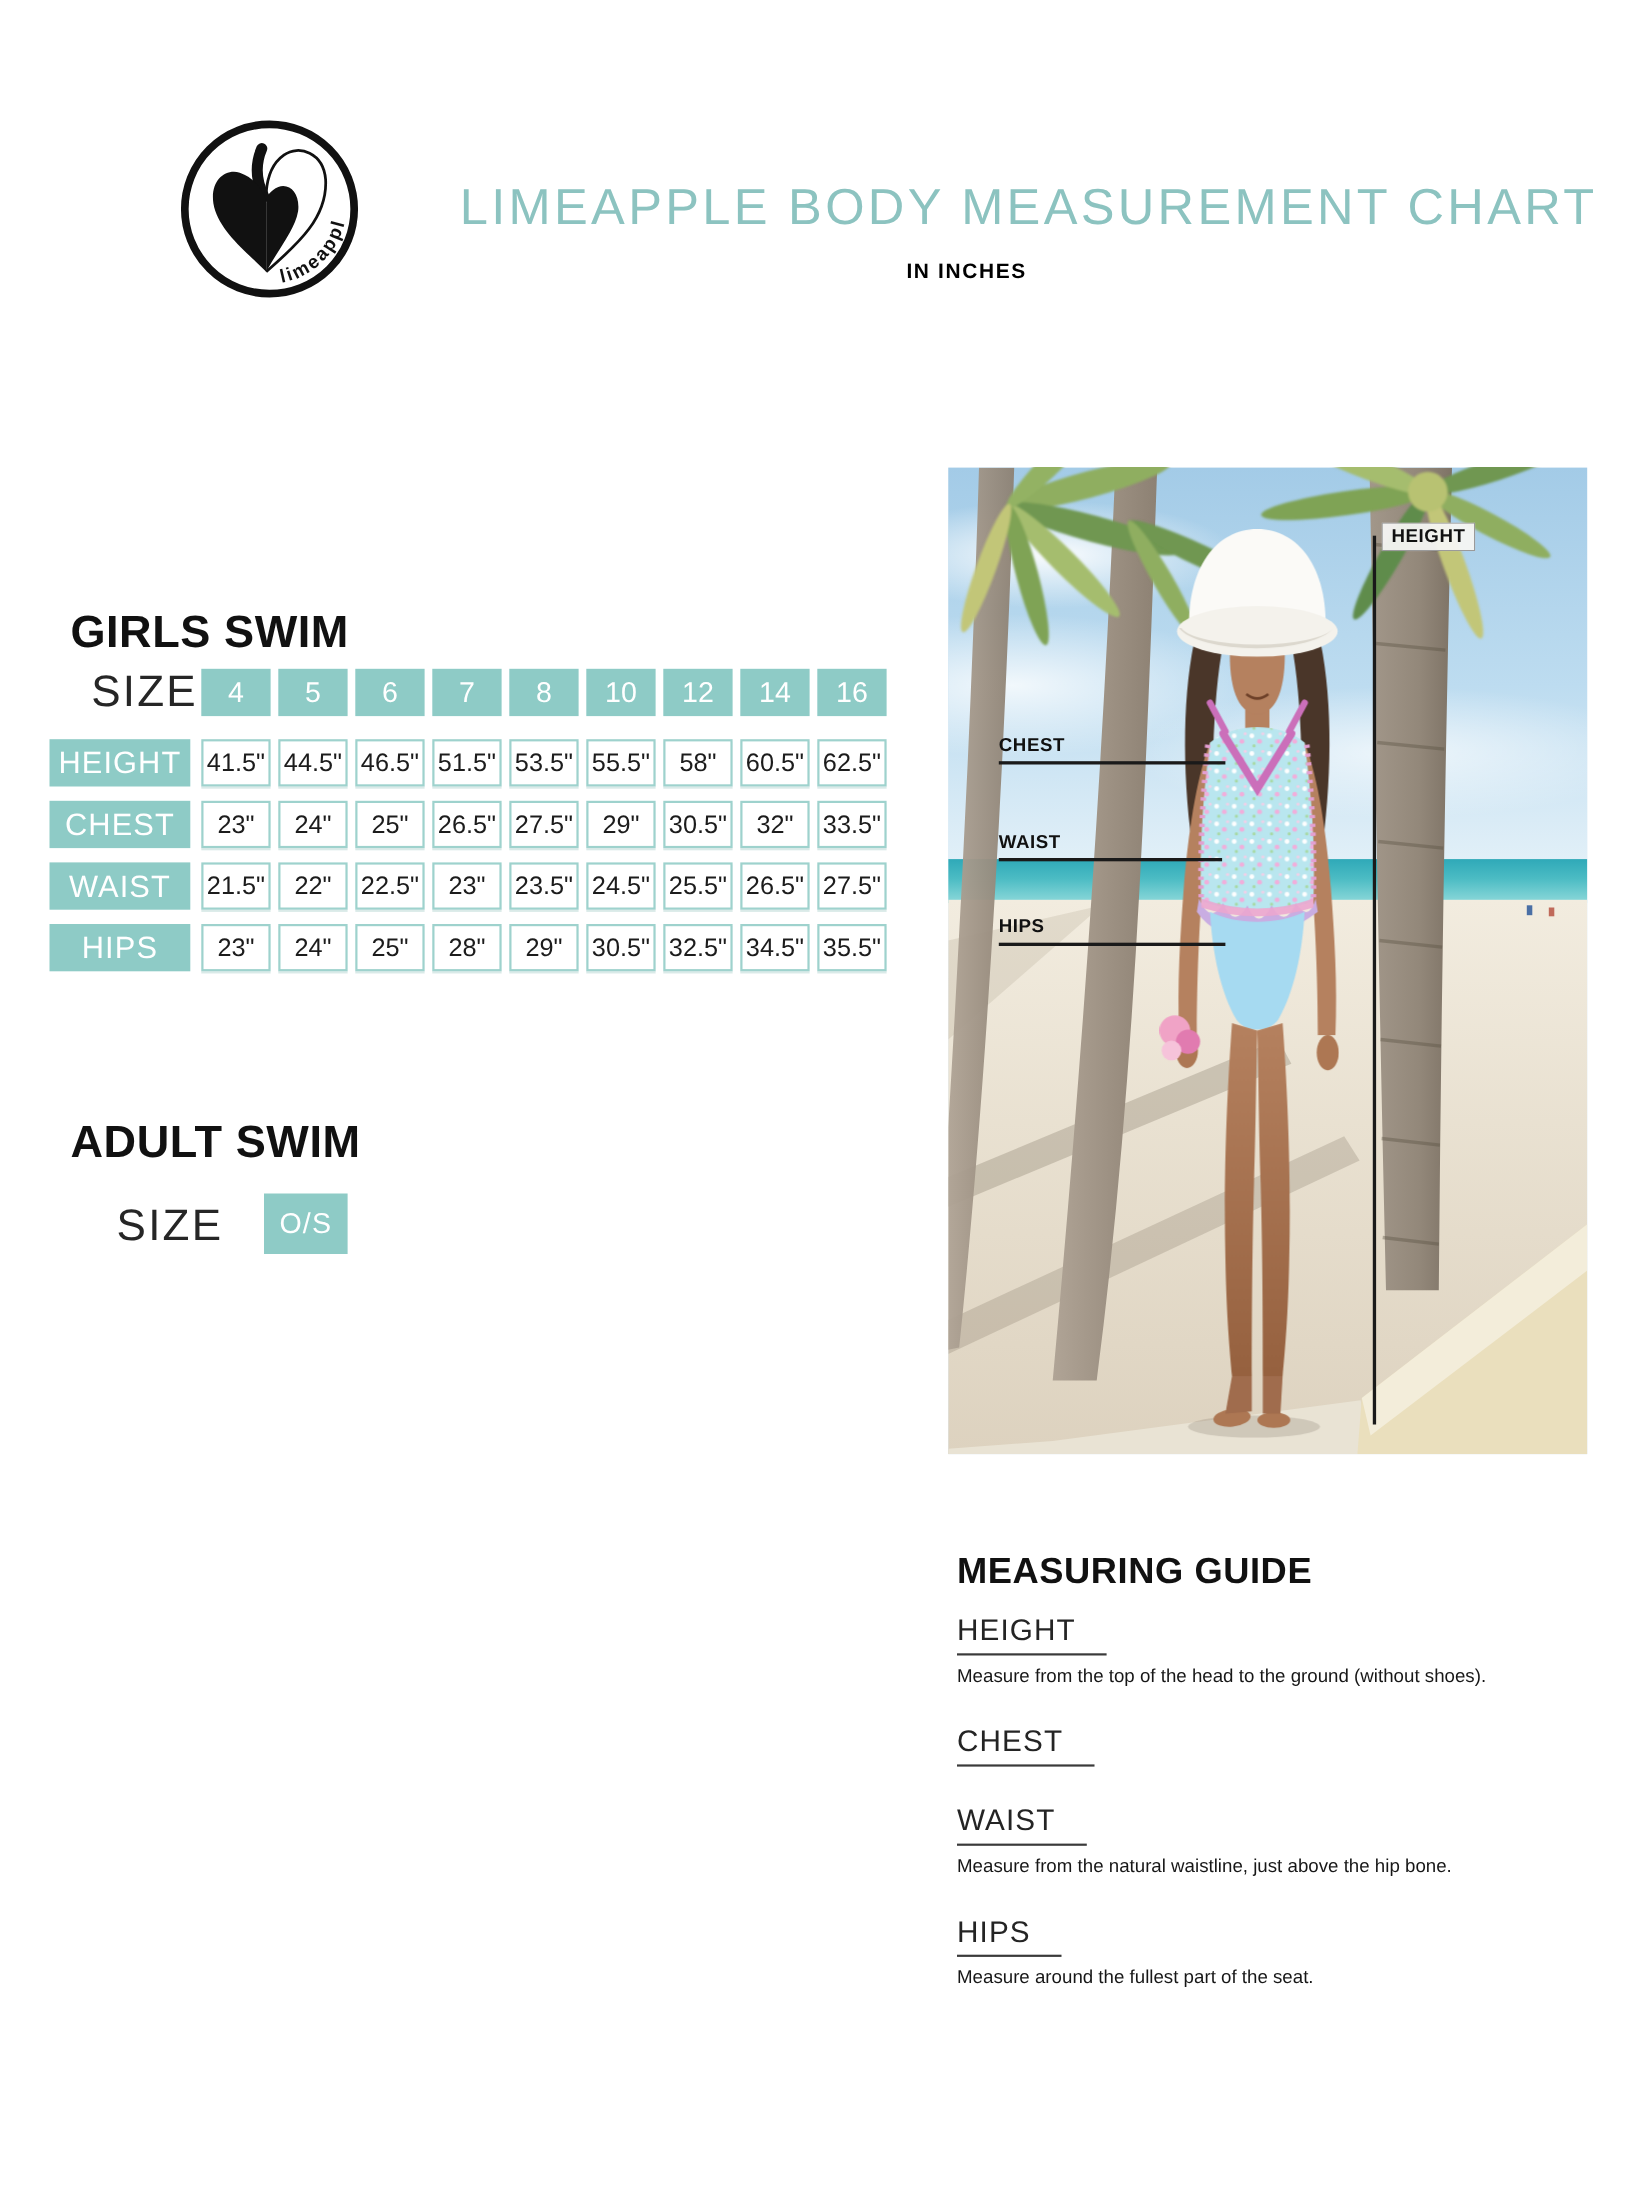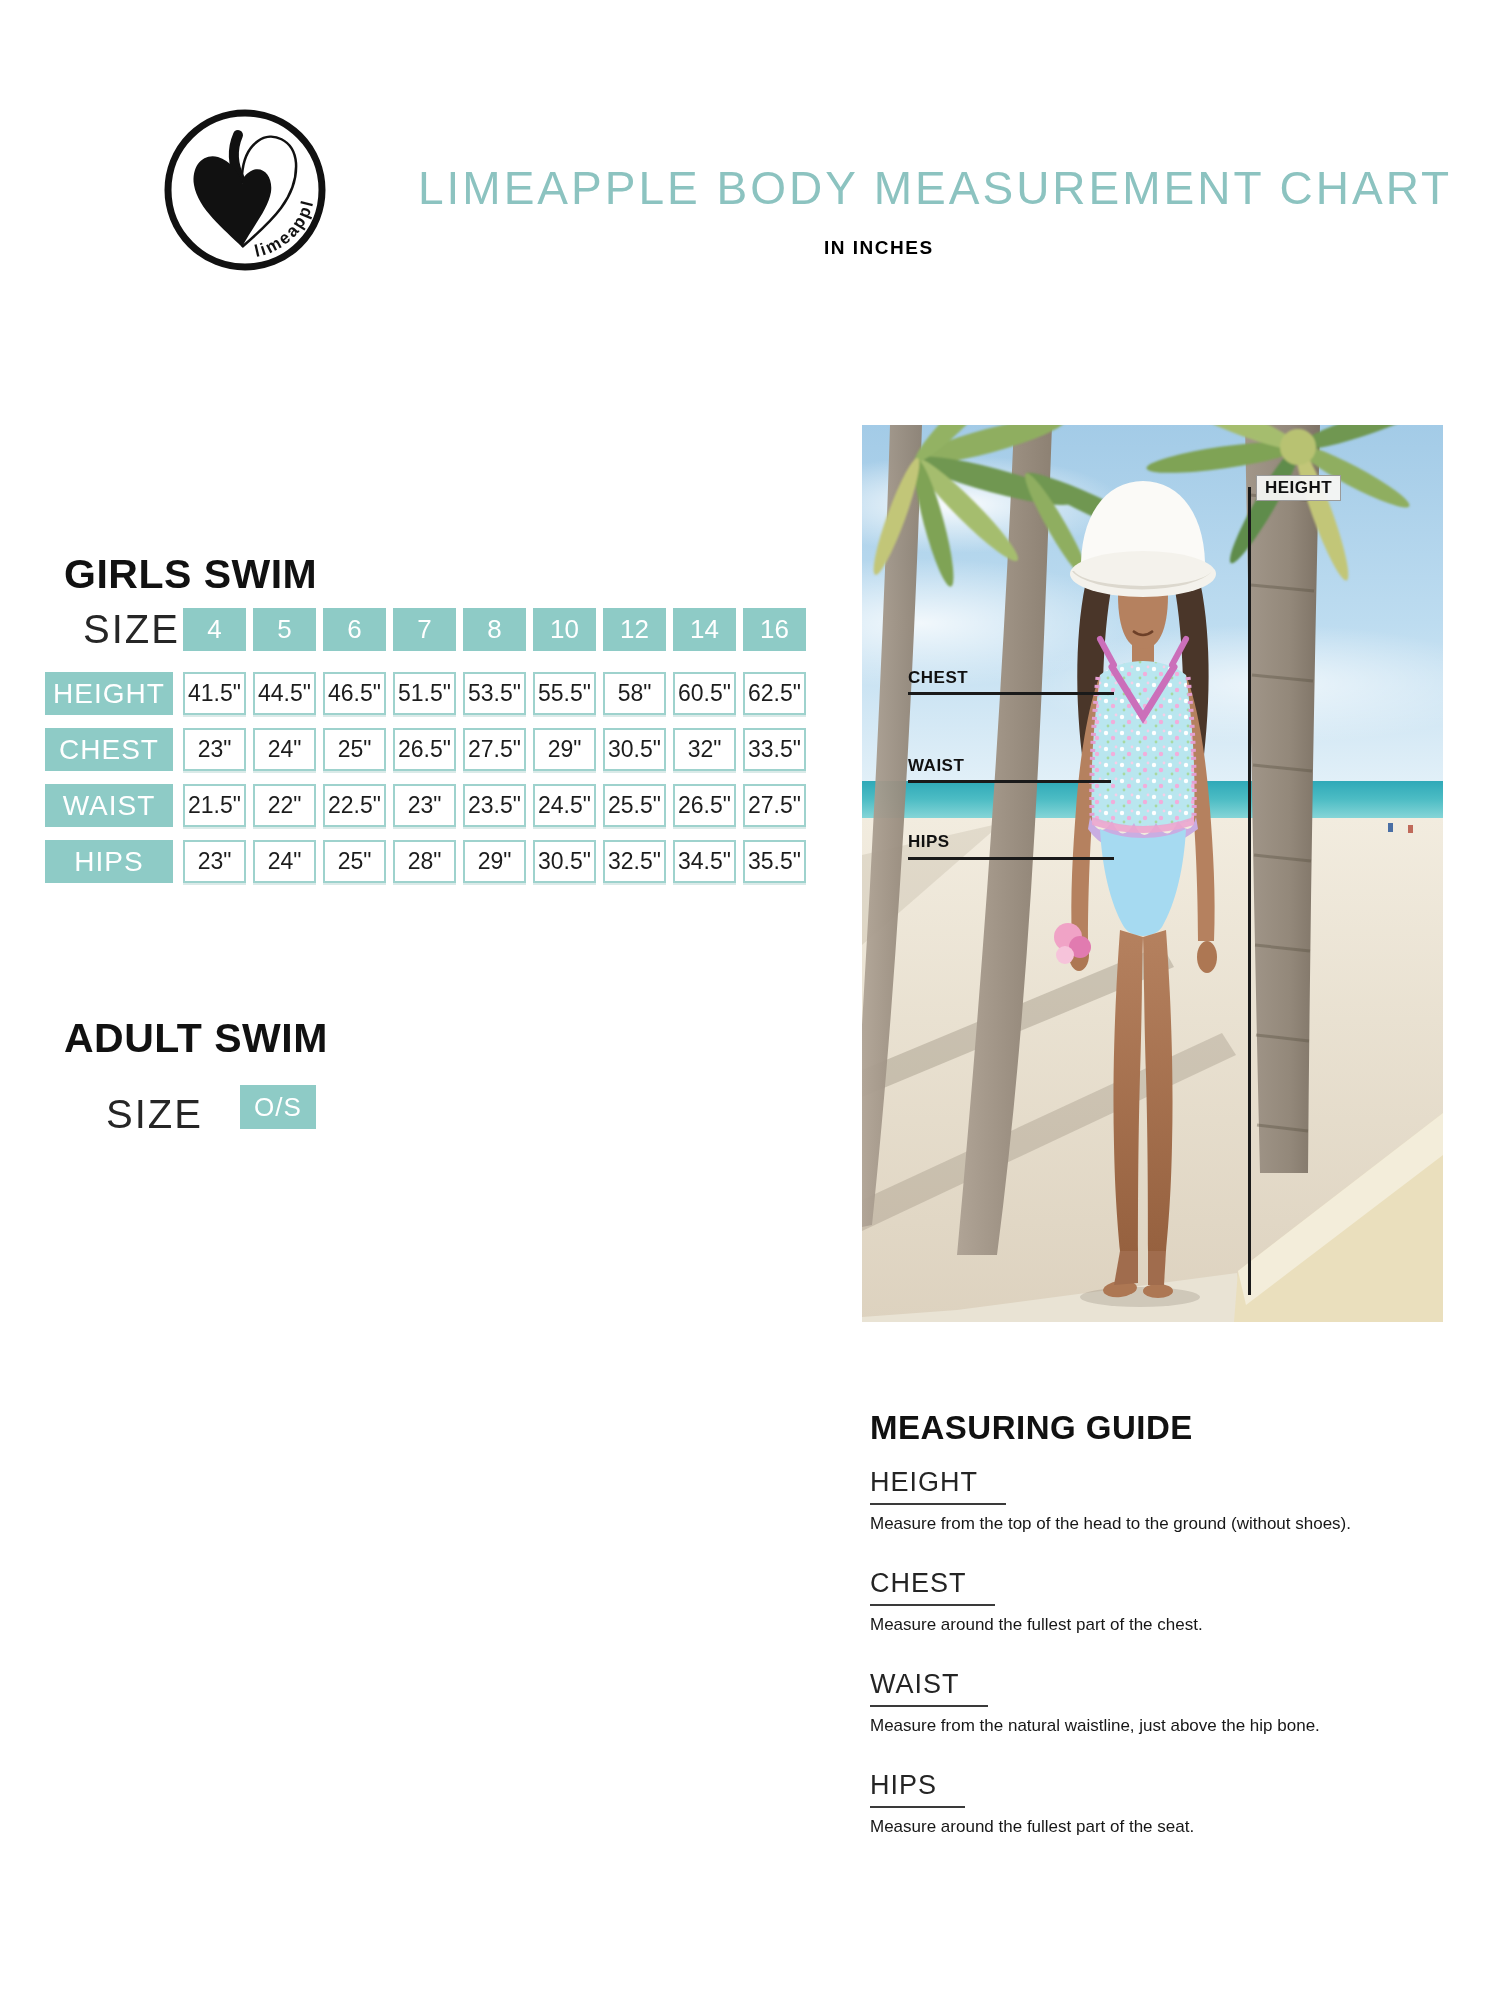--- a/index.html
+++ b/index.html
@@ -29,21 +29,21 @@
           justify-content:flex-start;padding-left:38px;box-sizing:border-box;}
   .cells{display:flex;gap:7px;}
   .cell{width:63px;height:43px;box-sizing:border-box;display:flex;align-items:center;
         justify-content:center;flex:none;}
   .size-cell{background:var(--teal);color:#fff;font-size:26px;}
   .val-cell{background:#fff;border:2px solid #9ed2cd;color:#1c1c1c;font-size:23px;
             box-shadow:0 2px 0 rgba(150,195,190,.35);}
 
   
   .adult-size-label{position:absolute;left:106px;top:1092px;font-size:40px;letter-spacing:2px;color:#262626;}
-  .os-box{position:absolute;left:240px;top:1085px;width:76px;height:44px;background:var(--teal);
+  .os-box{position:absolute;left:240px;top:1085px;width:76px;height:55px;background:var(--teal);
           color:#fff;font-size:26px;display:flex;align-items:center;justify-content:center;letter-spacing:1px;}
   .adult-note{position:absolute;left:240px;top:1165px;font-size:26px;line-height:1.42;color:#141414;}
 
   
   .photo{position:absolute;left:862px;top:425px;width:581px;height:897px;overflow:hidden;background:#dcecf5;}
   .sky{position:absolute;left:0;top:0;width:100%;height:360px;
        background:
          radial-gradient(ellipse 240px 70px at 16% 22%, rgba(255,255,255,.95), rgba(255,255,255,0) 70%),
          radial-gradient(ellipse 300px 90px at 10% 55%, rgba(255,255,255,.8), rgba(255,255,255,0) 72%),
          radial-gradient(ellipse 320px 80px at 70% 72%, rgba(255,255,255,.65), rgba(255,255,255,0) 75%),
@@ -311,19 +311,19 @@
     <div class="annot-line" style="left:46px;top:355px;width:203px;"></div>
 
     <div class="annot" style="left:46px;top:407px;">HIPS</div>
     <div class="annot-line" style="left:46px;top:432px;width:206px;"></div>
   </div>
 
   <div class="guide">
     <div class="guide-title">MEASURING GUIDE</div>
     <div id="guide-items">
         <div class="gitem"><span class="glabel">HEIGHT</span><div class="gdesc">Measure from the top of the head to the ground (without shoes).</div></div>
-        <div class="gitem"><span class="glabel">CHEST</span><div class="gdesc">Measure around the fullest part of the chest.</div></div>
+        <div class="gitem"><span class="glabel">CHEST</span></div>
         <div class="gitem"><span class="glabel">WAIST</span><div class="gdesc">Measure from the natural waistline, just above the hip bone.</div></div>
         <div class="gitem"><span class="glabel">HIPS</span><div class="gdesc">Measure around the fullest part of the seat.</div></div>
       </div>
   </div>
 
 </div>
 
 </body></html>

